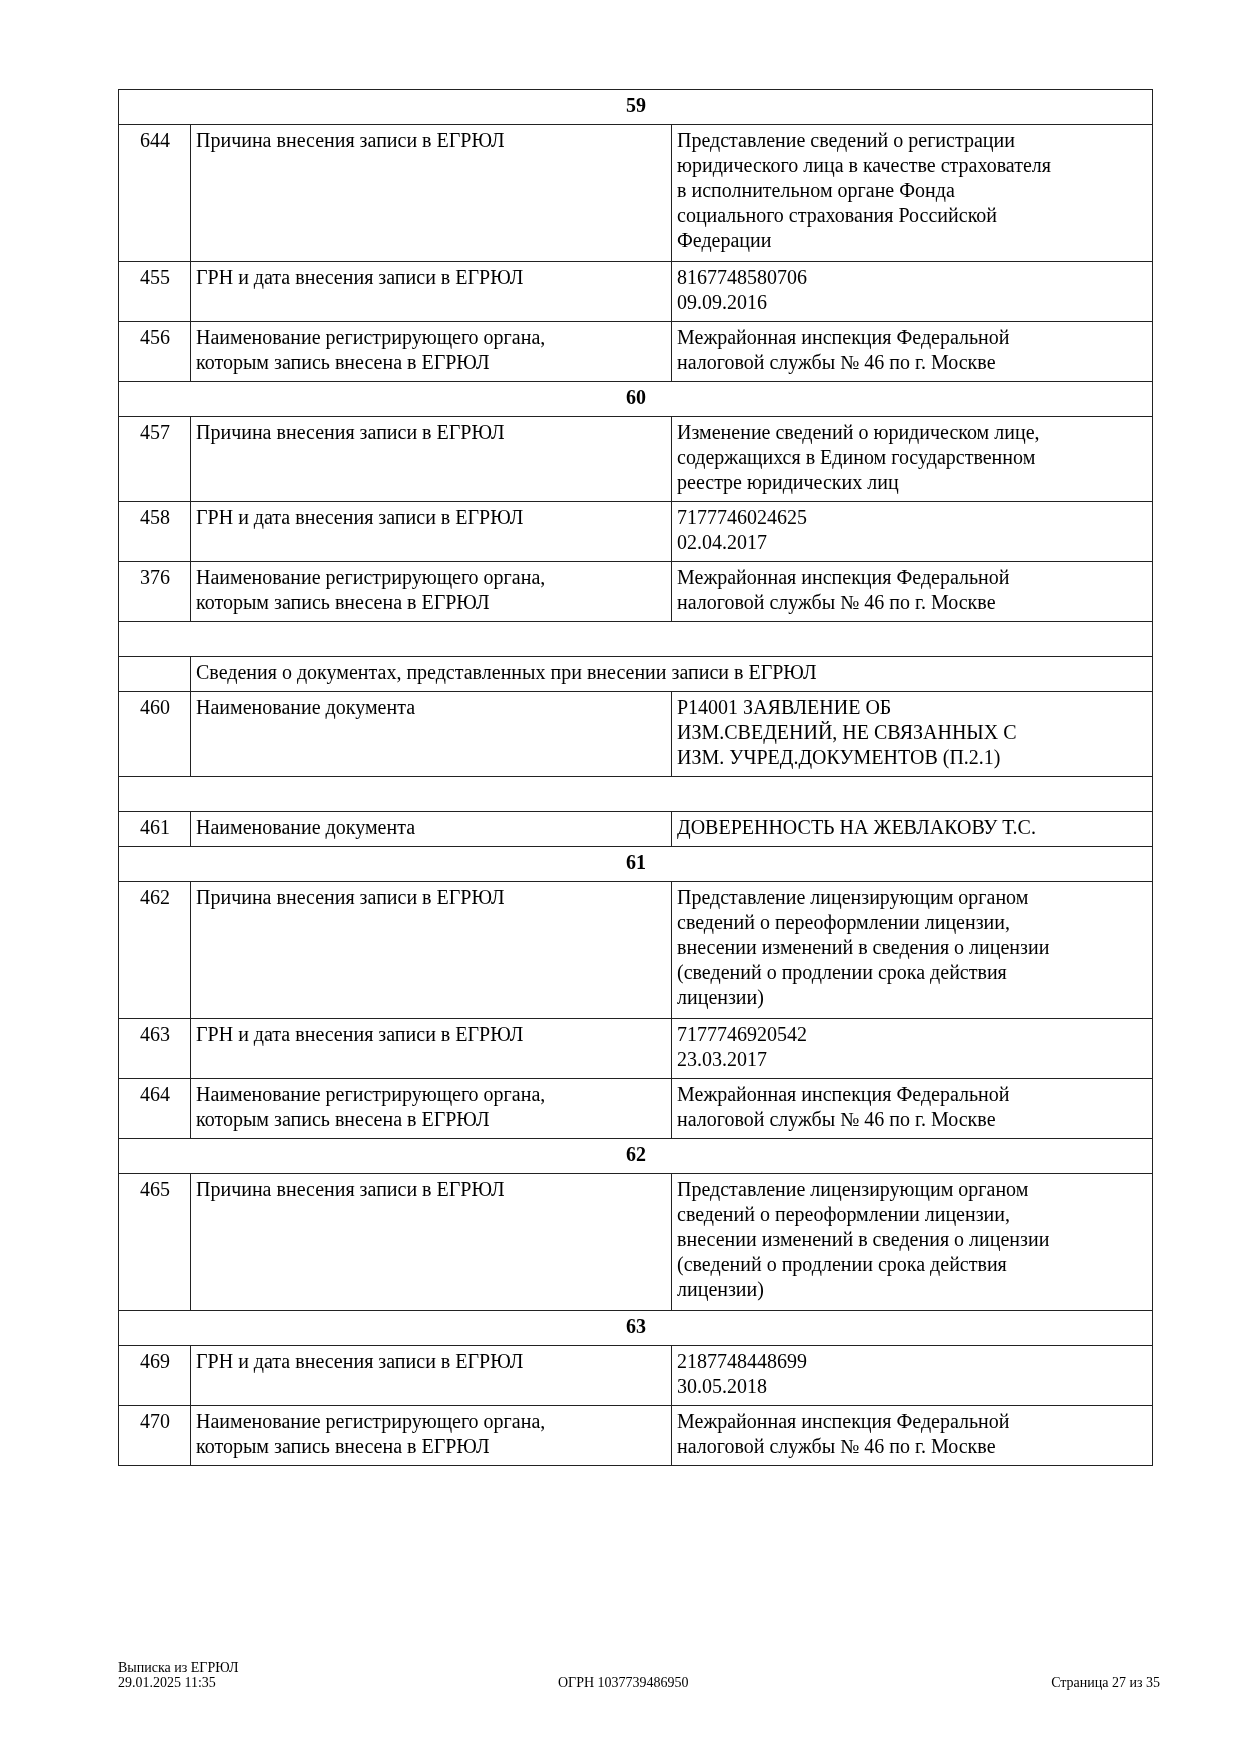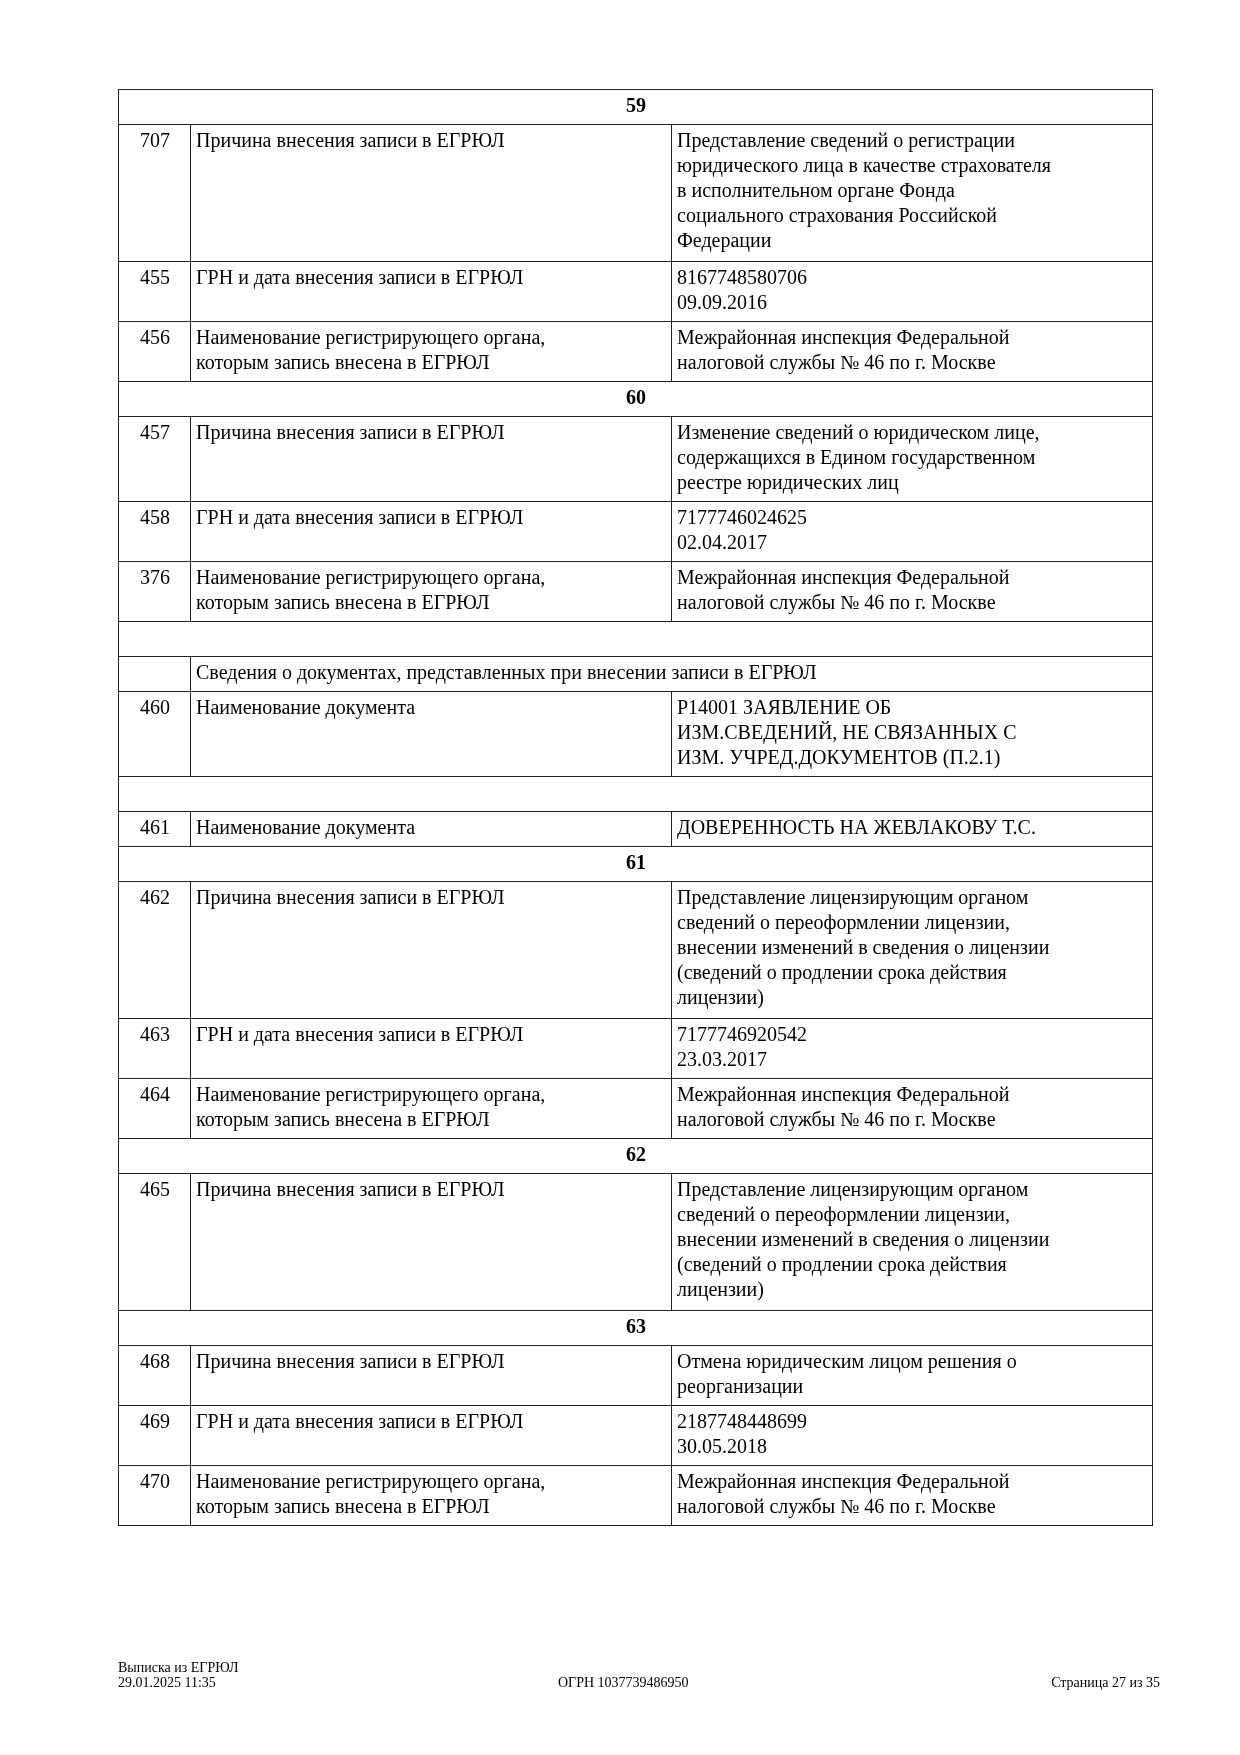--- a/index.html
+++ b/index.html
@@ -34,21 +34,21 @@
       <col class="c1">
       <col class="c2">
       <col class="c3">
     </colgroup>
   <tbody>
 
     <tr class="one-line">
       <td colspan="3" class="section">59</td>
     </tr>
     <tr class="five-line">
-      <td class="num">707</td>
+      <td class="num">644</td>
       <td class="val">Причина внесения записи в ЕГРЮЛ</td>
       <td class="val">Представление сведений о регистрации
 юридического лица в качестве страхователя
 в исполнительном органе Фонда
 социального страхования Российской
 Федерации</td>
     </tr>
     <tr class="two-line">
       <td class="num">455</td>
       <td class="val">ГРН и дата внесения записи в ЕГРЮЛ</td>
@@ -145,26 +145,20 @@
 сведений о переоформлении лицензии,
 внесении изменений в сведения о лицензии
 (сведений о продлении срока действия
 лицензии)</td>
     </tr>
 
     <tr class="one-line">
       <td colspan="3" class="section">63</td>
     </tr>
     <tr class="two-line">
-      <td class="num">468</td>
-      <td class="val">Причина внесения записи в ЕГРЮЛ</td>
-      <td class="val">Отмена юридическим лицом решения о
-реорганизации</td>
-    </tr>
-    <tr class="two-line">
       <td class="num">469</td>
       <td class="val">ГРН и дата внесения записи в ЕГРЮЛ</td>
       <td class="val">2187748448699
 30.05.2018</td>
     </tr>
     <tr class="two-line">
       <td class="num">470</td>
       <td class="val">Наименование регистрирующего органа,
 которым запись внесена в ЕГРЮЛ</td>
       <td class="val">Межрайонная инспекция Федеральной

